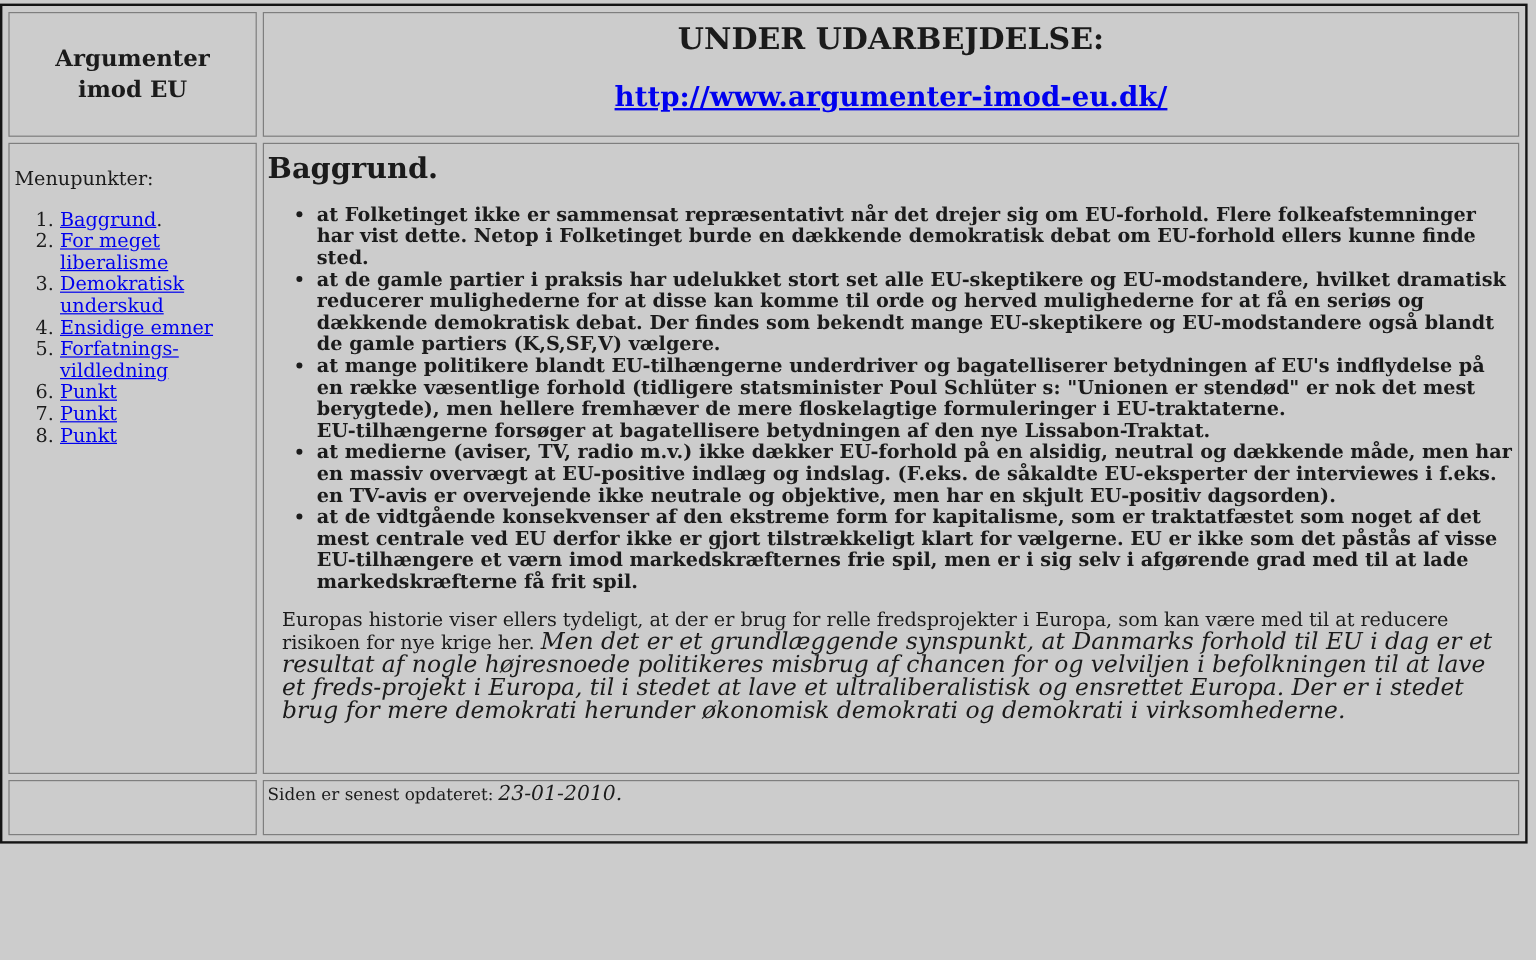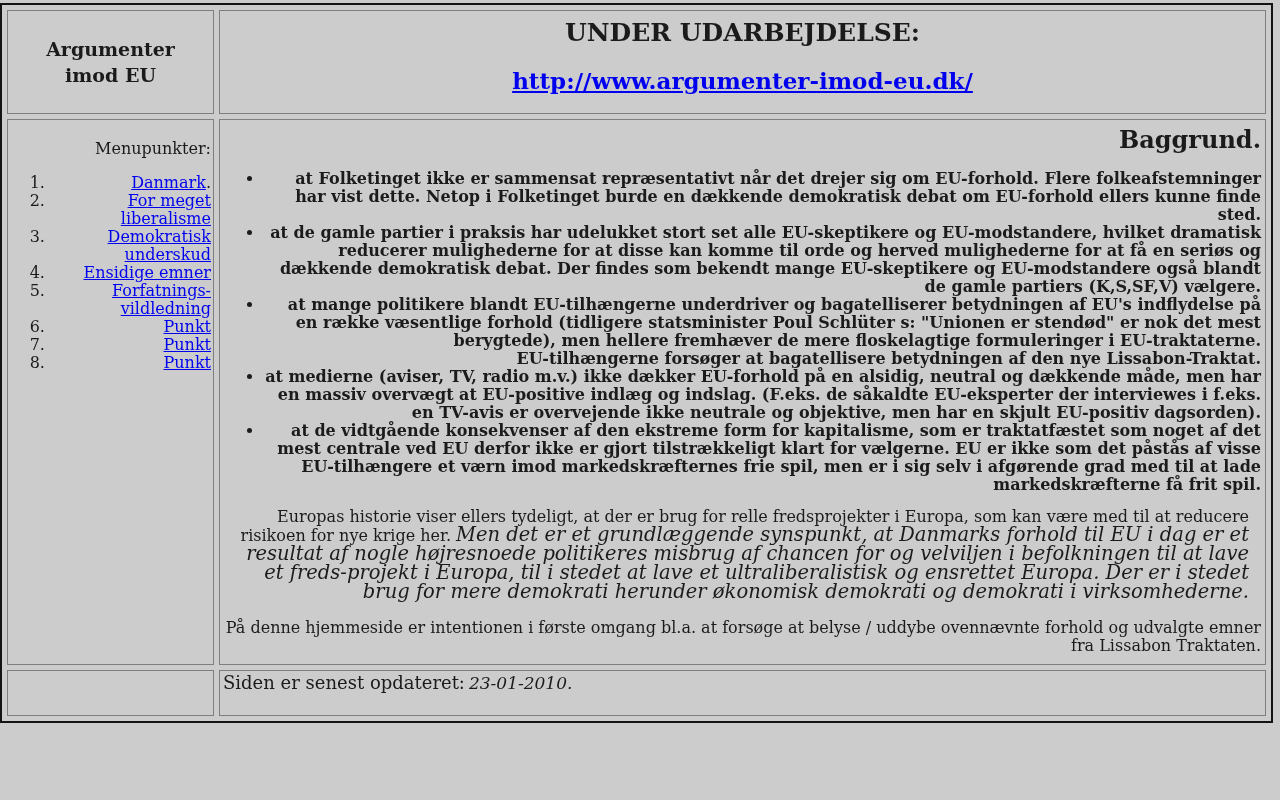--- a/index.html
+++ b/index.html
@@ -19,21 +19,21 @@
     gap: 5px;
     padding: 5px;
   }
   .cell {
     border: 1px solid #7e7e7e;
     background: #cccccc;
     padding: 1px 2px;
     overflow: hidden;
   }
   .cell-top { min-height: 97px; }
-  .cell-mid { min-height: 522px; text-align: right; }
+  .cell-mid { min-height: 522px; }
   .cell-bot { min-height: 40px; }
 
   
   .header-left {
     display: flex; align-items: center; justify-content: center;
     text-align: center;
     font-weight: bold; font-size: 19px; line-height: 26px;
     padding: 0 14px;
   }
   .header-right { text-align: center; }
@@ -57,21 +57,21 @@
   .intro { margin: 22px 0 0; }
   .bullets { margin: 16px 0 14px; padding-left: 41px; font-weight: bold; }
   .bullets li { white-space: pre-line; margin: 0; }
   .para-sadan { margin: 13px 0 3px; }
   .para-europas { margin: 12px; }
   .big-italic { font-style: italic; font-size: 19.5px; }
   .para-home { margin: 17px 0 8px; }
 
   
   .footer-right { font-size: 17px; line-height: 19px; padding: 2px 3px; }
-  .updated-label { font-size: 18px; text-align: right; }
+  .updated-label { font-size: 14px; text-align: right; }
   .updated-date { margin-left: 4px; font-style: italic; }
 </style>
 </head>
 <body>
 
 <div class="frame">
   <div class="grid">
 
     <div class="cell cell-top header-left">
       <span>Argumenter imod EU</span>
@@ -79,21 +79,21 @@
     <div class="cell cell-top header-right">
       <div class="status-heading">UNDER UDARBEJDELSE:</div>
       <div class="site-link-wrap">
         <a href="#" class="site-link">http://www.argumenter-imod-eu.dk/</a>
       </div>
     </div>
 
     <div class="cell cell-mid menu-cell">
       <p class="menu-title">Menupunkter:</p>
       <ol class="menu-list">
-        <li><a href="#">Danmark</a><span>.</span></li>
+        <li><a href="#">Baggrund</a><span>.</span></li>
         <li><a href="#">For meget liberalisme</a></li>
         <li><a href="#">Demokratisk underskud</a></li>
         <li><a href="#">Ensidige emner</a></li>
         <li><a href="#">Forfatnings-vildledning</a></li>
         <li><a href="#">Punkt</a></li>
         <li><a href="#">Punkt</a></li>
         <li><a href="#">Punkt</a></li>
       </ol>
     </div>
 
@@ -101,21 +101,20 @@
       <div class="content-heading">Baggrund.</div>
       <ul class="bullets">
         <li>at Folketinget ikke er sammensat repræsentativt  når det drejer sig om EU-forhold. Flere folkeafstemninger har vist dette. Netop i Folketinget burde en dækkende demokratisk debat om EU-forhold ellers kunne finde sted.</li>
         <li>at de gamle partier i praksis har udelukket stort set alle EU-skeptikere og EU-modstandere, hvilket dramatisk reducerer mulighederne for at disse kan komme til orde og herved mulighederne for at få en seriøs og dækkende demokratisk debat. Der findes som bekendt mange EU-skeptikere og EU-modstandere også blandt de gamle partiers (K,S,SF,V) vælgere.</li>
         <li>at mange politikere blandt EU-tilhængerne underdriver og bagatelliserer betydningen af  EU's indflydelse på en række væsentlige forhold (tidligere statsminister Poul Schlüter s: "Unionen er stendød" er nok det mest berygtede), men hellere fremhæver de mere floskelagtige formuleringer i EU-traktaterne.
 EU-tilhængerne forsøger at bagatellisere betydningen af den nye Lissabon-Traktat.</li>
         <li>at medierne (aviser, TV, radio m.v.) ikke dækker EU-forhold på en alsidig, neutral og dækkende måde, men har en massiv overvægt at EU-positive indlæg og indslag. (F.eks. de såkaldte EU-eksperter der interviewes i f.eks. en TV-avis er overvejende ikke neutrale og objektive, men har en skjult EU-positiv dagsorden).</li>
         <li>at de vidtgående konsekvenser af den ekstreme form for kapitalisme, som er traktatfæstet som noget af det mest centrale ved EU derfor ikke er gjort tilstrækkeligt klart for vælgerne. EU er ikke som det påstås af visse EU-tilhængere et værn imod  markedskræfternes frie spil, men er i sig selv i afgørende grad med til at lade markedskræfterne få frit spil.</li>
       </ul>
       <p class="para-europas"><span>Europas historie viser ellers tydeligt, at der er brug for relle fredsprojekter i Europa, som kan være med til at reducere risikoen for nye krige her. </span><span class="big-italic">Men det er et grundlæggende synspunkt, at Danmarks forhold til EU i dag er et resultat af nogle højresnoede politikeres misbrug af chancen for og velviljen i befolkningen til at lave et freds-projekt i Europa, til i stedet at lave et ultraliberalistisk og ensrettet Europa. Der er i stedet brug for mere demokrati herunder økonomisk demokrati og demokrati i virksomhederne.</span></p>
-      <p class="para-home">På denne hjemmeside er intentionen i første omgang bl.a. at forsøge at belyse / uddybe ovennævnte forhold og udvalgte emner fra Lissabon Traktaten.</p>
     </div>
 
     <div class="cell cell-bot"></div>
     <div class="cell cell-bot footer-right">
       <div><span class="updated-label">Siden er senest opdateret:</span><span class="updated-date">23-01-2010.</span></div>
     </div>
 
   </div>
 </div>
 

